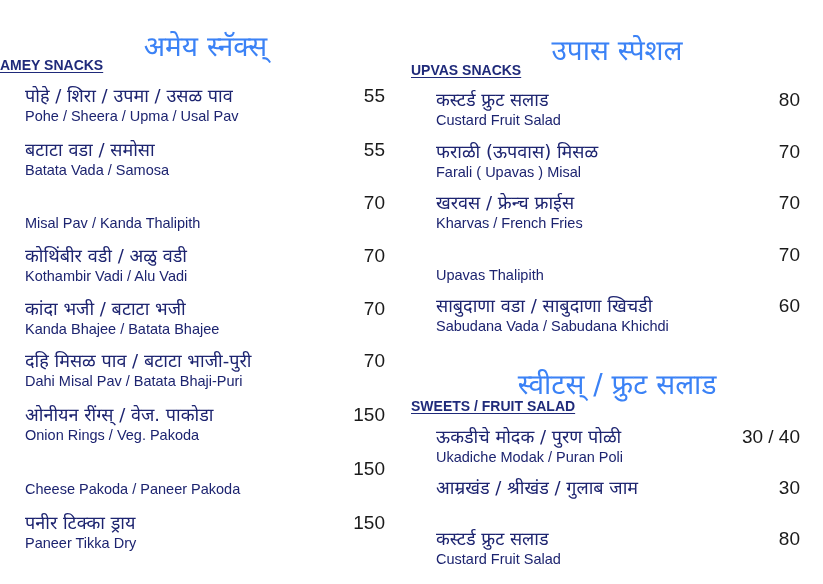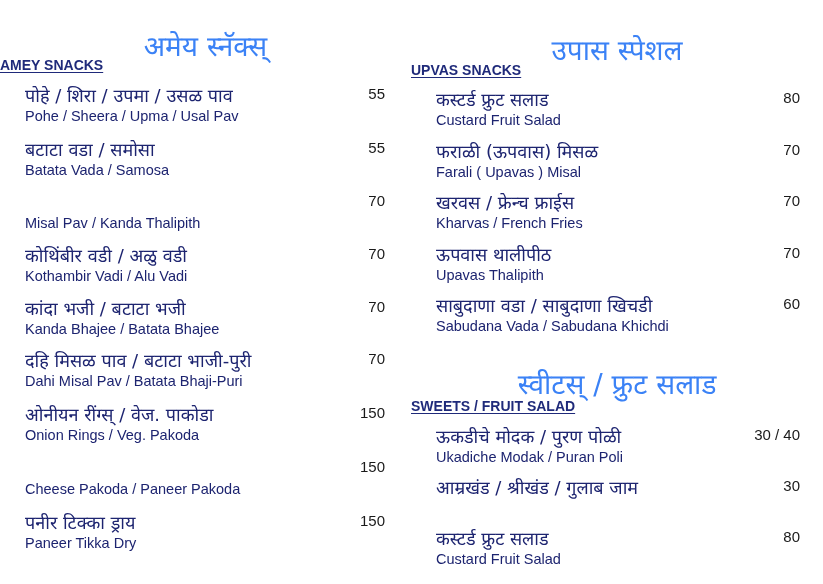--- a/index.html
+++ b/index.html
@@ -21,21 +21,21 @@
   .item { position: absolute; width: 100%; height: 50px; }
   .item-mr {
     position: absolute; left: 0; top: 0; font-family: "DejaVu Sans", sans-serif; font-size: 18px;
     color: #1d2470; white-space: nowrap;
   }
   .item-en {
     position: absolute; left: 0; top: 25px; font-family: "Liberation Sans", sans-serif; font-size: 14.5px;
     color: #1d2470; white-space: nowrap;
   }
   .item-price {
-    position: absolute; top: 2px; font-family: "Liberation Sans", sans-serif; font-size: 15px;
+    position: absolute; top: 2px; font-family: "Liberation Sans", sans-serif; font-size: 19px;
     color: #1a1a1a; text-align: left; white-space: nowrap;
   }
   .col-left .item { left: 25px; width: 360px; }
   .col-left .item-price { right: 0; }
   .col-right .item { left: 25px; width: 364px; }
   .col-right .item-price { right: 0; }
 </style>
 </head>
 <body>
 
@@ -101,21 +101,20 @@
     <div class="item-mr">फराळी (ऊपवास) मिसळ</div>
     <div class="item-en">Farali ( Upavas ) Misal</div>
     <div class="item-price">70</div>
   </div>
   <div class="item" style="top:190px;">
     <div class="item-mr">खरवस / फ्रेन्च फ्राईस</div>
     <div class="item-en">Kharvas / French Fries</div>
     <div class="item-price">70</div>
   </div>
   <div class="item" style="top:242px;">
-    <div class="item-mr">ऊपवास थालीपीठ</div>
     <div class="item-en">Upavas Thalipith</div>
     <div class="item-price">70</div>
   </div>
   <div class="item" style="top:293px;">
     <div class="item-mr">साबुदाणा वडा / साबुदाणा खिचडी</div>
     <div class="item-en">Sabudana Vada / Sabudana Khichdi</div>
     <div class="item-price">60</div>
   </div>
 
   <div>

